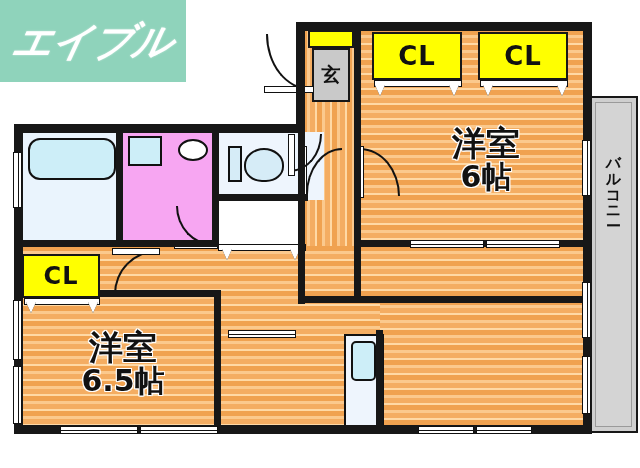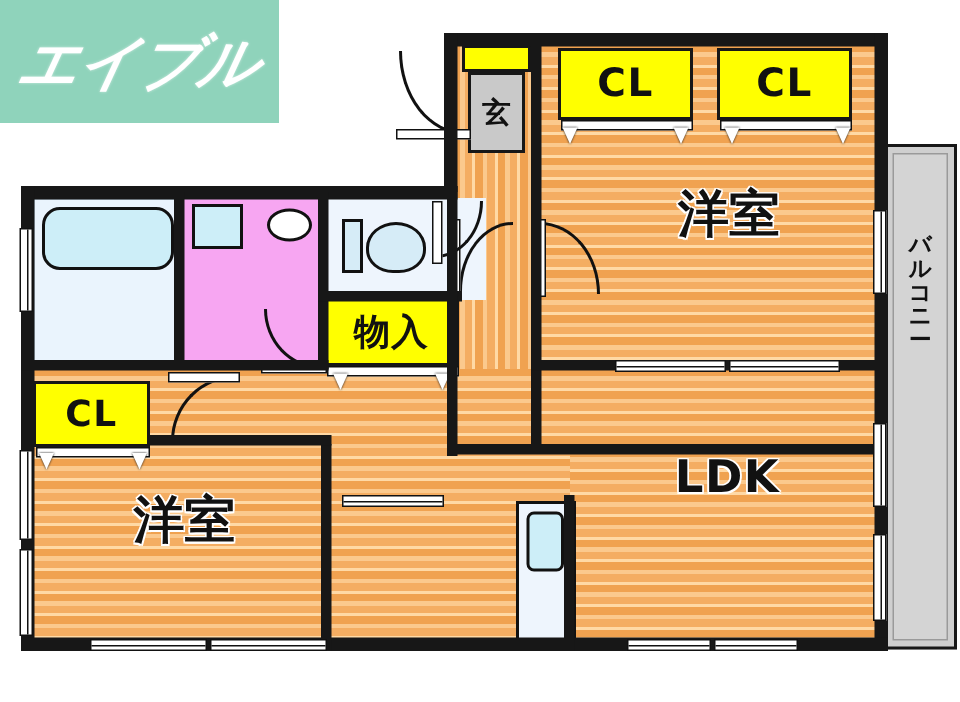--- a/index.html
+++ b/index.html
@@ -181,23 +181,20 @@
 
   <div class="closet" style="left:372px;top:32px;width:90px;height:48px;">
     <span style="font-size:26px;">CL</span>
   </div>
   <div class="closet" style="left:478px;top:32px;width:90px;height:48px;">
     <span style="font-size:26px;">CL</span>
   </div>
   <div class="closet" style="left:22px;top:254px;width:78px;height:44px;">
     <span style="font-size:24px;">CL</span>
   </div>
-  <div class="closet" style="left:216px;top:198px;width:90px;height:46px;">
-    <span style="font-size:24px;">物入</span>
-  </div>
 
   <div class="closet-rail" style="left:374px;top:80px;width:86px;"></div>
   <div class="closet-rail" style="left:480px;top:80px;width:86px;"></div>
   <div class="closet-rail" style="left:24px;top:298px;width:74px;"></div>
   <div class="closet-rail" style="left:218px;top:244px;width:86px;"></div>
 
   <div class="hanger" style="left:375px;top:85px;"></div>
   <div class="hanger" style="left:449px;top:85px;"></div>
   <div class="hanger" style="left:483px;top:85px;"></div>
   <div class="hanger" style="left:557px;top:85px;"></div>
@@ -264,22 +261,25 @@
   <div class="window-v" style="left:582px;top:140px;width:9px;height:56px;"></div>
 
   <div class="window" style="left:410px;top:240px;width:74px;height:8px;"></div>
   <div class="window" style="left:486px;top:240px;width:74px;height:8px;"></div>
 
   <div class="window" style="left:228px;top:330px;width:68px;height:8px;"></div>
 
   <div class="label" style="left:406px;top:126px;width:160px;font-size:34px;">
     <span>洋室</span>
   </div>
+  <div class="label" style="left:406px;top:162px;width:160px;font-size:30px;">
+    <span>6帖</span>
+  </div>
 
   <div class="label" style="left:38px;top:330px;width:170px;font-size:34px;">
     <span>洋室</span>
   </div>
-
-  <div class="label" style="left:400px;top:304px;width:170px;font-size:30px;letter-spacing:1px;">
-    <span>LDK</span>
-  </div>
+  <div class="label" style="left:38px;top:366px;width:170px;font-size:30px;">
+    <span>6.5帖</span>
+  </div>
+
 
 </div>
 
 </body></html>

